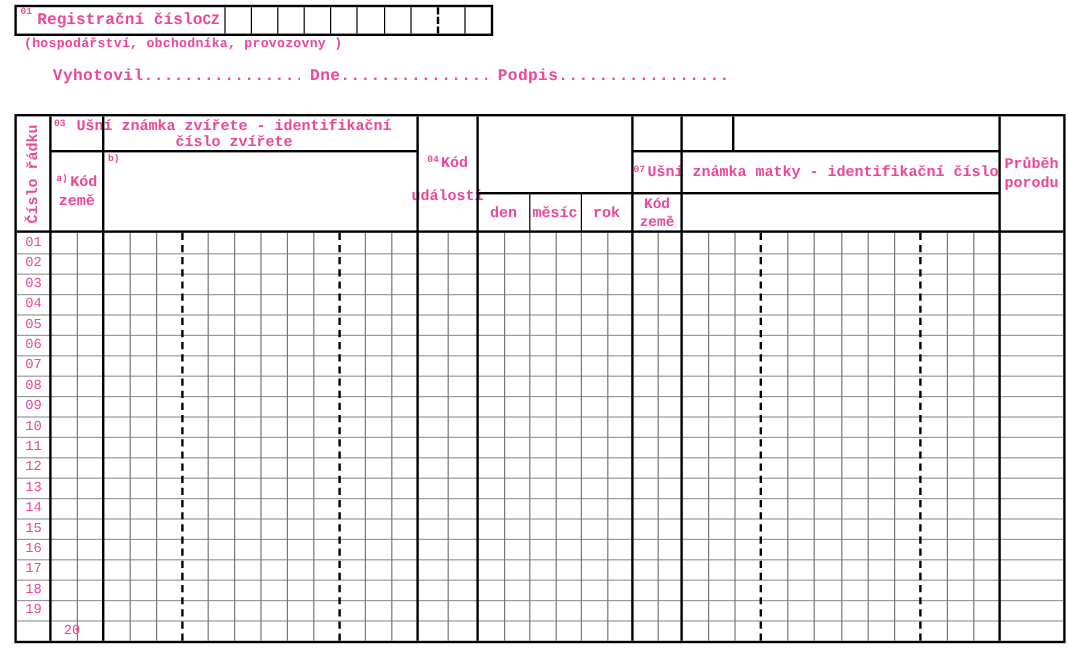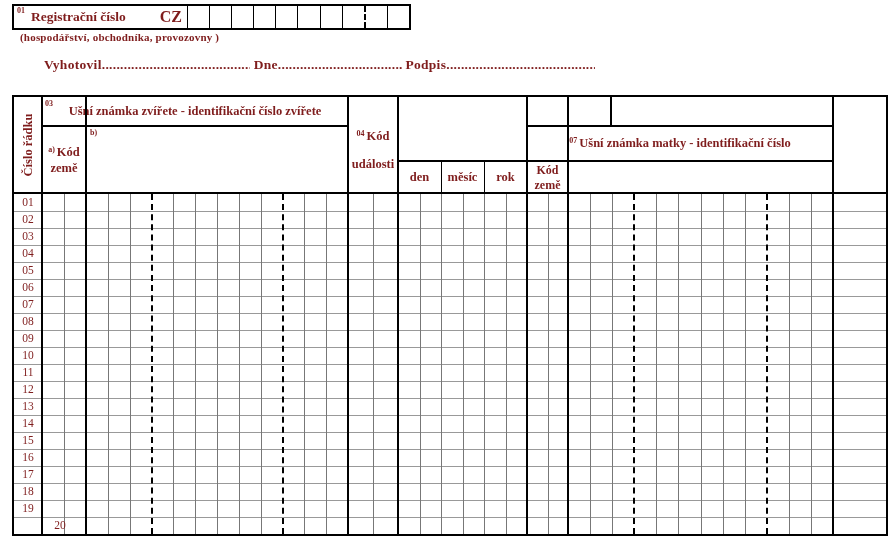--- a/index.html
+++ b/index.html
@@ -1,25 +1,25 @@
 <!DOCTYPE html>
 <html><head>
 <meta charset="utf-8">
 <style>
   html,body{margin:0;padding:0;background:#fff;}
   #canvas{position:relative;width:890px;height:542px;background:#fff;overflow:hidden;
-          font-family:Liberation Serif, serif;color:#7f1d1d;}
+          font-family:Liberation Mono, monospace;color:#ec4899;}
   
   .regbox{position:absolute;left:12px;top:4px;width:399px;height:26px;border:2px solid #000;
           box-sizing:border-box;display:flex;}
   .reg-labelarea{position:relative;width:173px;display:flex;align-items:center;flex:none;}
   .sup{font-size:8px;font-weight:bold;position:relative;top:-4px;margin-right:2px;}
   .reg-sup{position:absolute;top:0;left:3px;font-size:8px;font-weight:bold;}
   .reg-label{margin-left:17px;font-size:13.5px;font-weight:bold;white-space:nowrap;}
-  .reg-cz{margin-left:auto;margin-right:5px;font-size:16px;font-weight:bold;}
+  .reg-cz{margin-left:auto;margin-right:5px;font-size:12px;font-weight:bold;}
   .reg-cells{flex:1;display:flex;}
   .reg-cell{flex:1;border-left:1px solid #000;}
   .reg-cell.dash{border-left:2px dashed #000;}
   .reg-caption{position:absolute;left:20px;top:31px;font-size:11px;font-weight:bold;letter-spacing:.2px;}
   
   .prepline{position:absolute;left:44px;top:57px;height:17px;font-size:13.5px;font-weight:bold;
             white-space:nowrap;letter-spacing:.3px;}
   .seg{display:inline-block;overflow:hidden;white-space:nowrap;height:17px;line-height:16px;vertical-align:top;}
   
   .form-table{position:absolute;left:12px;top:95px;width:876px;height:441px;border:2px solid #000;
@@ -97,20 +97,24 @@
 
 
       <div class="hcell-text" style="left:513px;top:29px;width:306px;height:35px;font-size:12.5px;">
         <div><span class="sup">07</span><span>Ušní známka matky - identifikační číslo</span></div>
       </div>
       <div class="hcell-text" style="left:513px;top:64px;width:41px;height:33px;font-size:12px;line-height:1.25;">
         <div><span>Kód</span><br>
         <span>země</span></div>
       </div>
 
+      <div class="hcell-text" style="left:819px;top:0;width:53px;height:97px;font-size:12.5px;line-height:1.25;">
+        <div><span>Průběh</span><br>
+        <span>porodu</span></div>
+      </div>
 
       <div id="grid-body">
           <div class="rline" style="top: 114px;"></div>
           <div class="rline" style="top: 131px;"></div>
           <div class="rline" style="top: 148px;"></div>
           <div class="rline" style="top: 165px;"></div>
           <div class="rline" style="top: 182px;"></div>
           <div class="rline" style="top: 199px;"></div>
           <div class="rline" style="top: 216px;"></div>
           <div class="rline" style="top: 233px;"></div>

